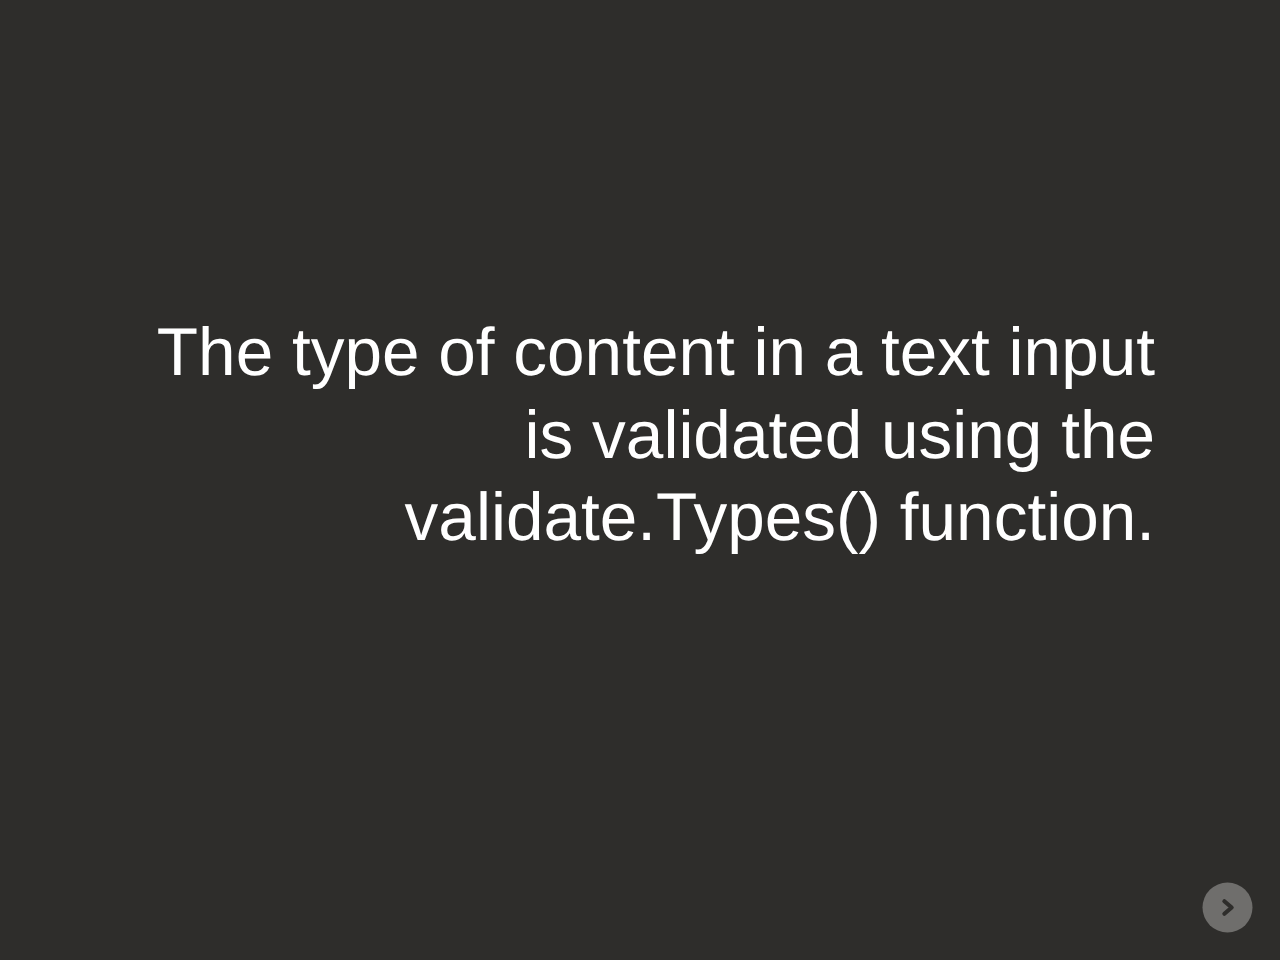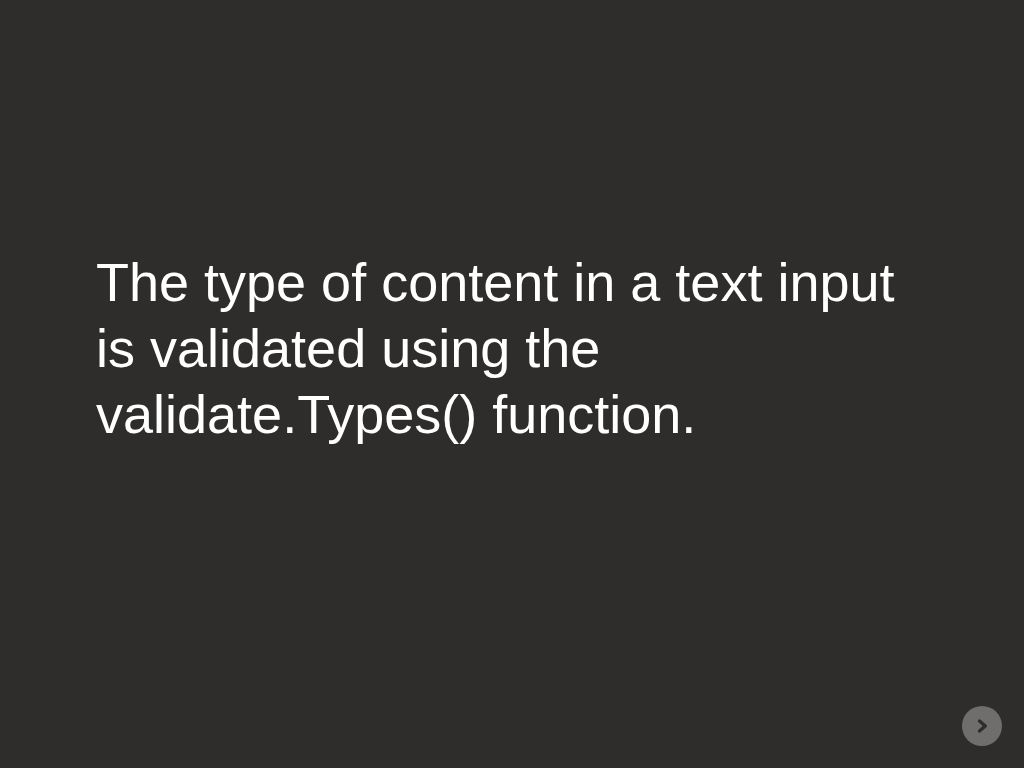--- a/index.html
+++ b/index.html
@@ -9,20 +9,21 @@
     height: 768px;
     overflow: hidden;
     background: #2e2d2b;
     font-family: Arial, Helvetica, sans-serif;
   }
   .slide {
     position: relative;
     width: 1024px;
     height: 768px;
     box-sizing: border-box;
+    text-align: right;
   }
   .body-text {
     position: absolute;
     left: 96px;
     top: 250px;
     right: 100px;
     color: #ffffff;
     font-size: 54px;
     line-height: 1.22;
     font-weight: 400;

